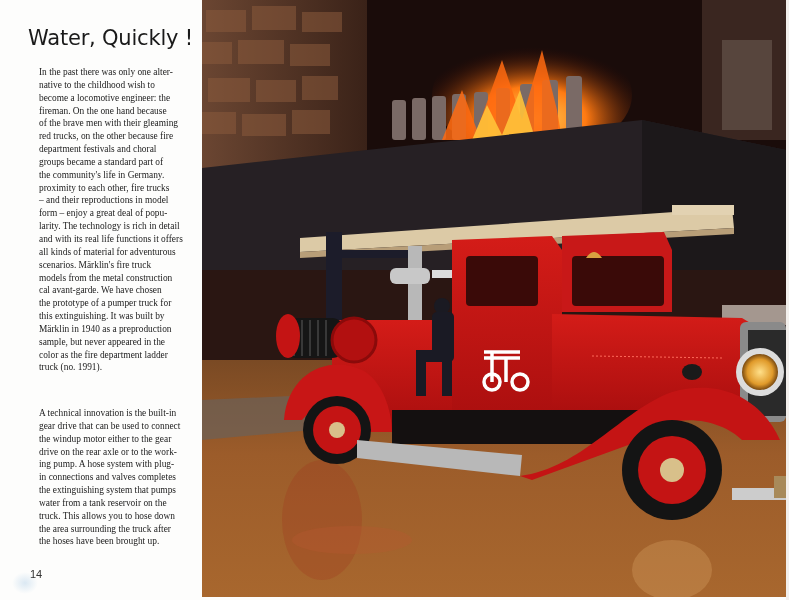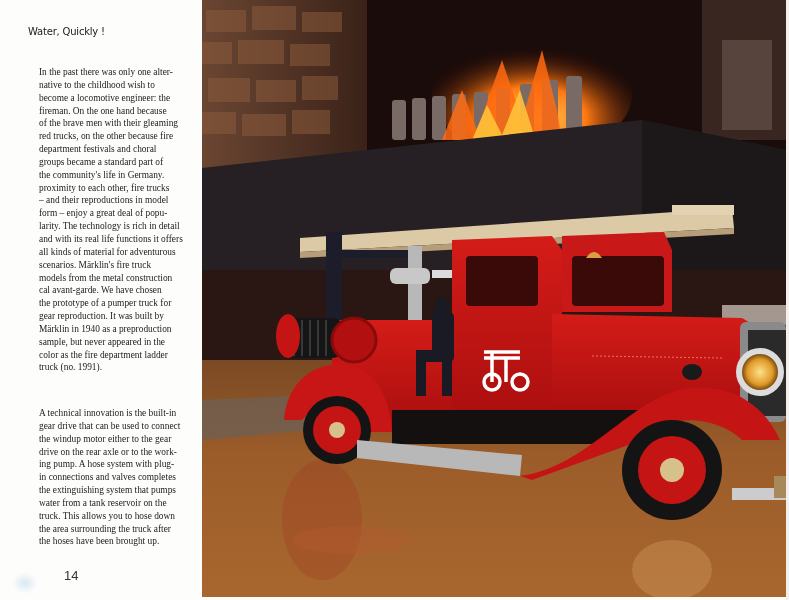--- a/index.html
+++ b/index.html
@@ -10,35 +10,35 @@
     .page {
       position: absolute; left: 0; top: 0; width: 789px; height: 600px;
       background: #fdfdfc;
     }
     .text-column {
       position: absolute; left: 28px; top: 0; width: 172px;
     }
     .title {
       position: absolute; left: 0; top: 26px;
       font-family: "DejaVu Sans", sans-serif;
-      font-size: 10px; color: #1a1a1a; letter-spacing: -0.2px;
+      font-size: 21px; color: #1a1a1a; letter-spacing: -0.2px;
       white-space: nowrap; margin: 0; font-weight: normal;
     }
     .body-text {
       position: absolute; left: 0; width: 172px;
       font-family: "Liberation Serif", serif;
       font-size: 9.4px; line-height: 12.85px; color: #222; margin-left: 11px;
     }
     .body-text .line { display: block; white-space: nowrap; }
     .para1 { top: 66px; }
     .para2 { top: 407px; }
     .page-number {
       position: absolute; left: 30px; top: 568px;
       font-family: "Liberation Sans", sans-serif;
-      font-size: 13px; color: #333; margin-left: 34px;
+      font-size: 11px; color: #333;
     }
     .smudge {
       position: absolute; left: 12px; top: 572px; width: 26px; height: 22px;
       background: radial-gradient(ellipse at center, rgba(190,215,235,0.55), rgba(255,255,255,0) 70%);
     }
     .photo {
       position: absolute; left: 202px; top: 0; width: 584px; height: 597px;
       overflow: hidden; background: #1c0e0c;
     }
     .photo svg { display: block; }
@@ -68,21 +68,21 @@
         <span class="line">proximity to each other, fire trucks</span>
         <span class="line">– and their reproductions in model</span>
         <span class="line">form – enjoy a great deal of popu-</span>
         <span class="line">larity. The technology is rich in detail</span>
         <span class="line">and with its real life functions it offers</span>
         <span class="line">all kinds of material for adventurous</span>
         <span class="line">scenarios. Märklin's fire truck</span>
         <span class="line">models from the metal construction</span>
         <span class="line">cal avant-garde. We have chosen</span>
         <span class="line">the prototype of a pumper truck for</span>
-        <span class="line">gear reproduction. It was built by</span>
+        <span class="line">this extinguishing. It was built by</span>
         <span class="line">Märklin in 1940 as a preproduction</span>
         <span class="line">sample, but never appeared in the</span>
         <span class="line">color as the fire department ladder</span>
         <span class="line">truck (no. 1991).</span>
       </div>
     <div class="body-text para2" id="para2">
         <span class="line">A technical innovation is the built-in</span>
         <span class="line">gear drive that can be used to connect</span>
         <span class="line">the windup motor either to the gear</span>
         <span class="line">drive on the rear axle or to the work-</span>

